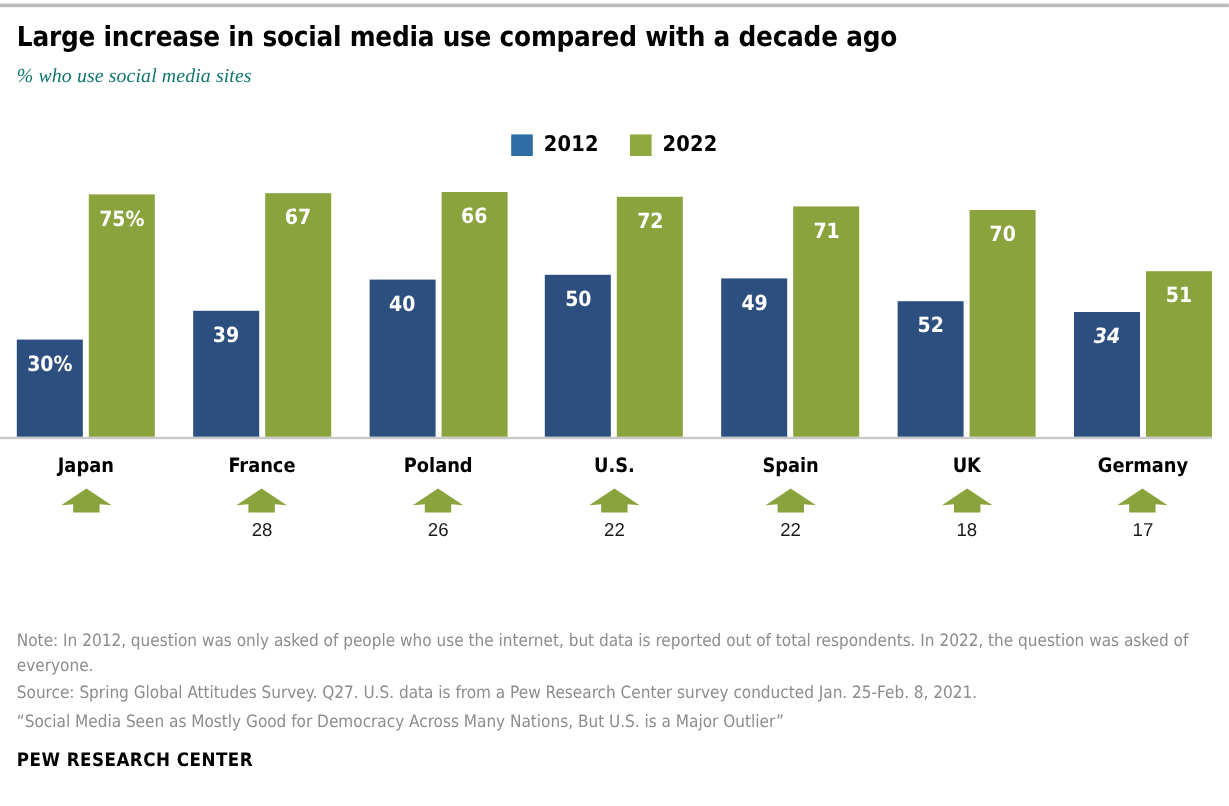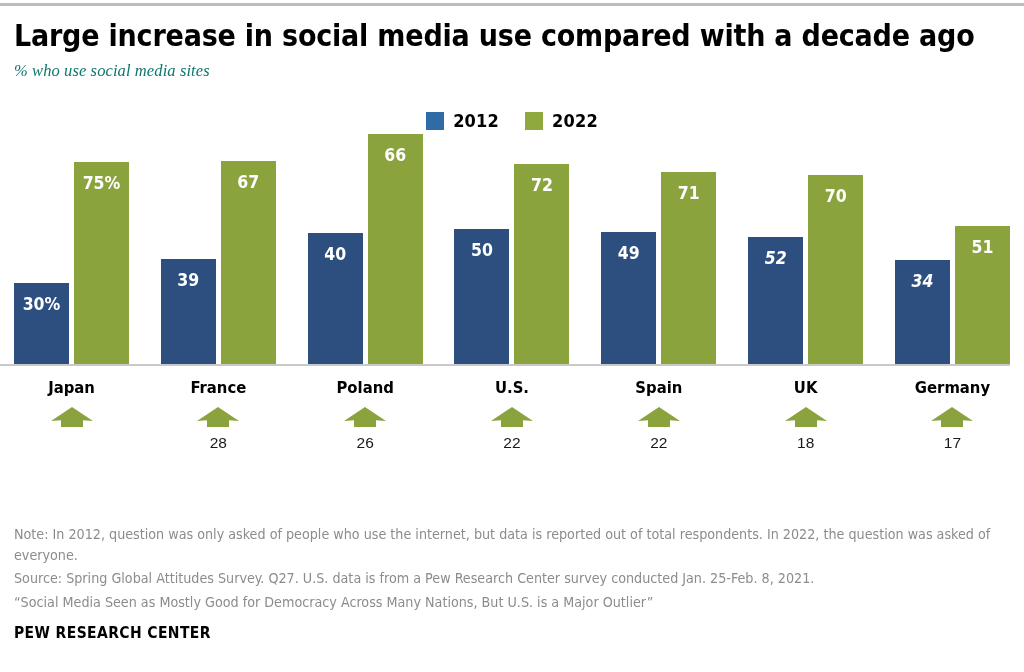--- a/index.html
+++ b/index.html
@@ -33,21 +33,21 @@
     background: #bcbcbc;
   }
 
   
   .header {
     padding-top: 19px;
   }
   .chart-title {
     font-family: "DejaVu Sans Condensed", "Liberation Sans Narrow", "Liberation Sans", sans-serif;
     font-weight: bold;
-    font-size: 30px;
+    font-size: 23px;
     line-height: 1.12;
     color: #000000;
     letter-spacing: -0.2px;
     margin: 0;
     white-space: nowrap;
   }
   .chart-subtitle {
     font-family: "Liberation Serif", "DejaVu Serif", serif;
     font-style: italic;
     font-size: 16.5px;
@@ -248,42 +248,42 @@
             <span class="bar-value">39</span>
           </div>
           <div class="bar bar-2022" style="height: 203px;">
             <span class="bar-value">67</span>
           </div>
         </div>
         <div class="group">
           <div class="bar bar-2012" style="height: 131px;">
             <span class="bar-value">40</span>
           </div>
-          <div class="bar bar-2022" style="height: 230px;">
+          <div class="bar bar-2022" style="height: 204px;">
             <span class="bar-value">66</span>
           </div>
         </div>
         <div class="group">
           <div class="bar bar-2012" style="height: 135px;">
             <span class="bar-value">50</span>
           </div>
           <div class="bar bar-2022" style="height: 200px;">
             <span class="bar-value">72</span>
           </div>
         </div>
         <div class="group">
           <div class="bar bar-2012" style="height: 132.3px;">
             <span class="bar-value">49</span>
           </div>
           <div class="bar bar-2022" style="height: 191.7px;">
             <span class="bar-value">71</span>
           </div>
         </div>
         <div class="group">
-          <div class="bar bar-2012" style="height: 127px; font-style: italic;">
+          <div class="bar bar-2012" style="height: 113px;">
             <span class="bar-value">52</span>
           </div>
           <div class="bar bar-2022" style="height: 189px;">
             <span class="bar-value">70</span>
           </div>
         </div>
         <div class="group">
           <div class="bar bar-2012" style="height: 104px; font-style: italic;">
             <span class="bar-value">34</span>
           </div>

